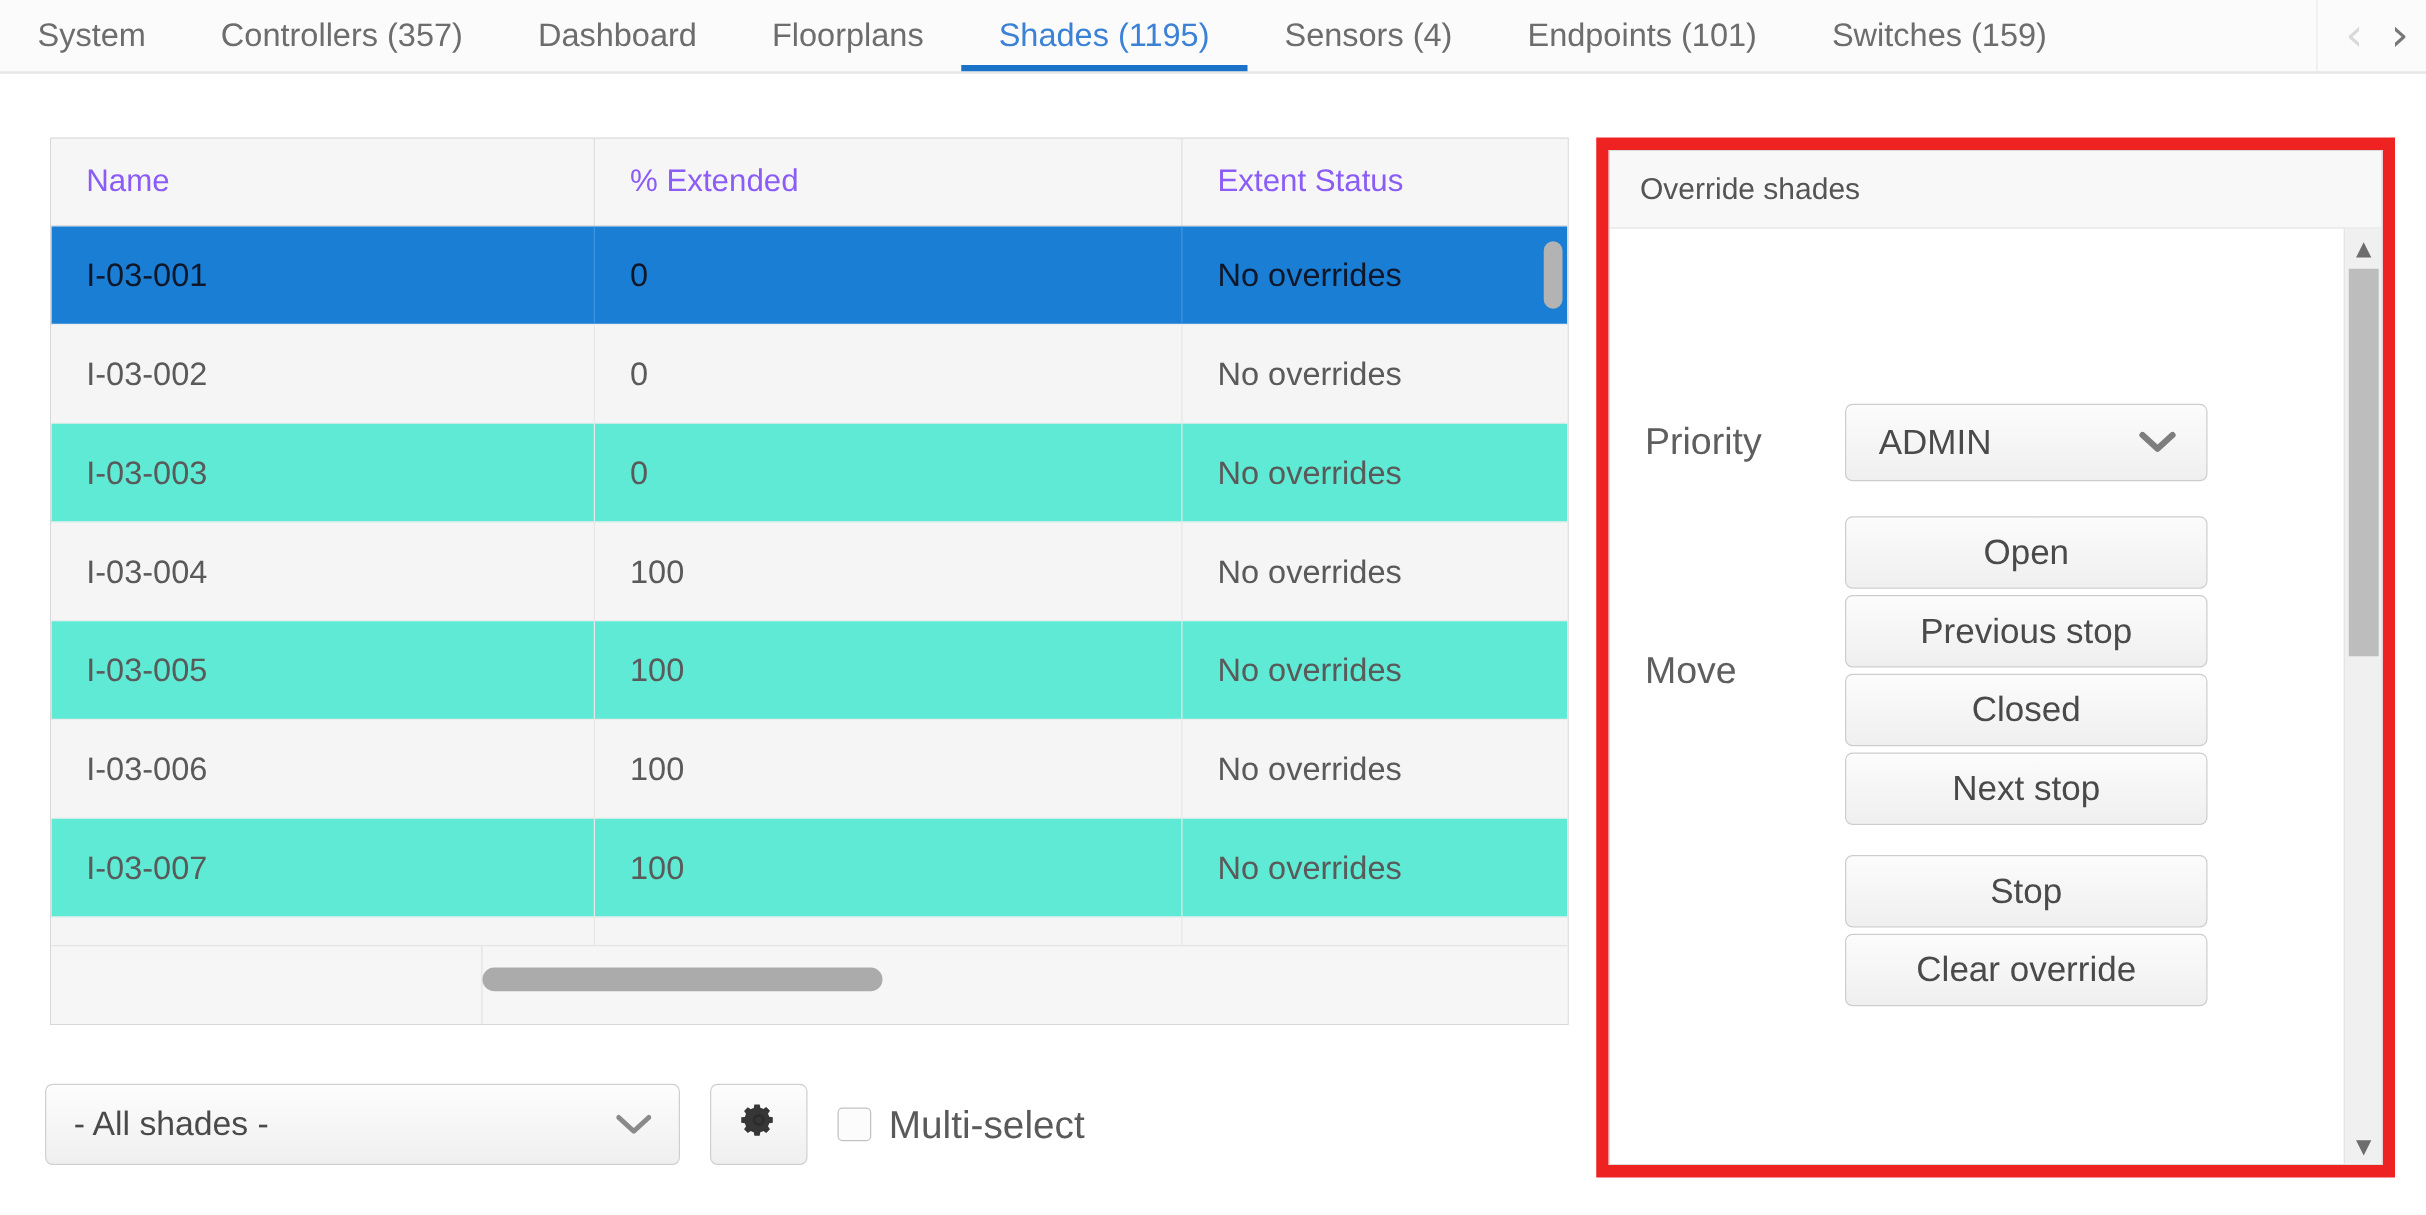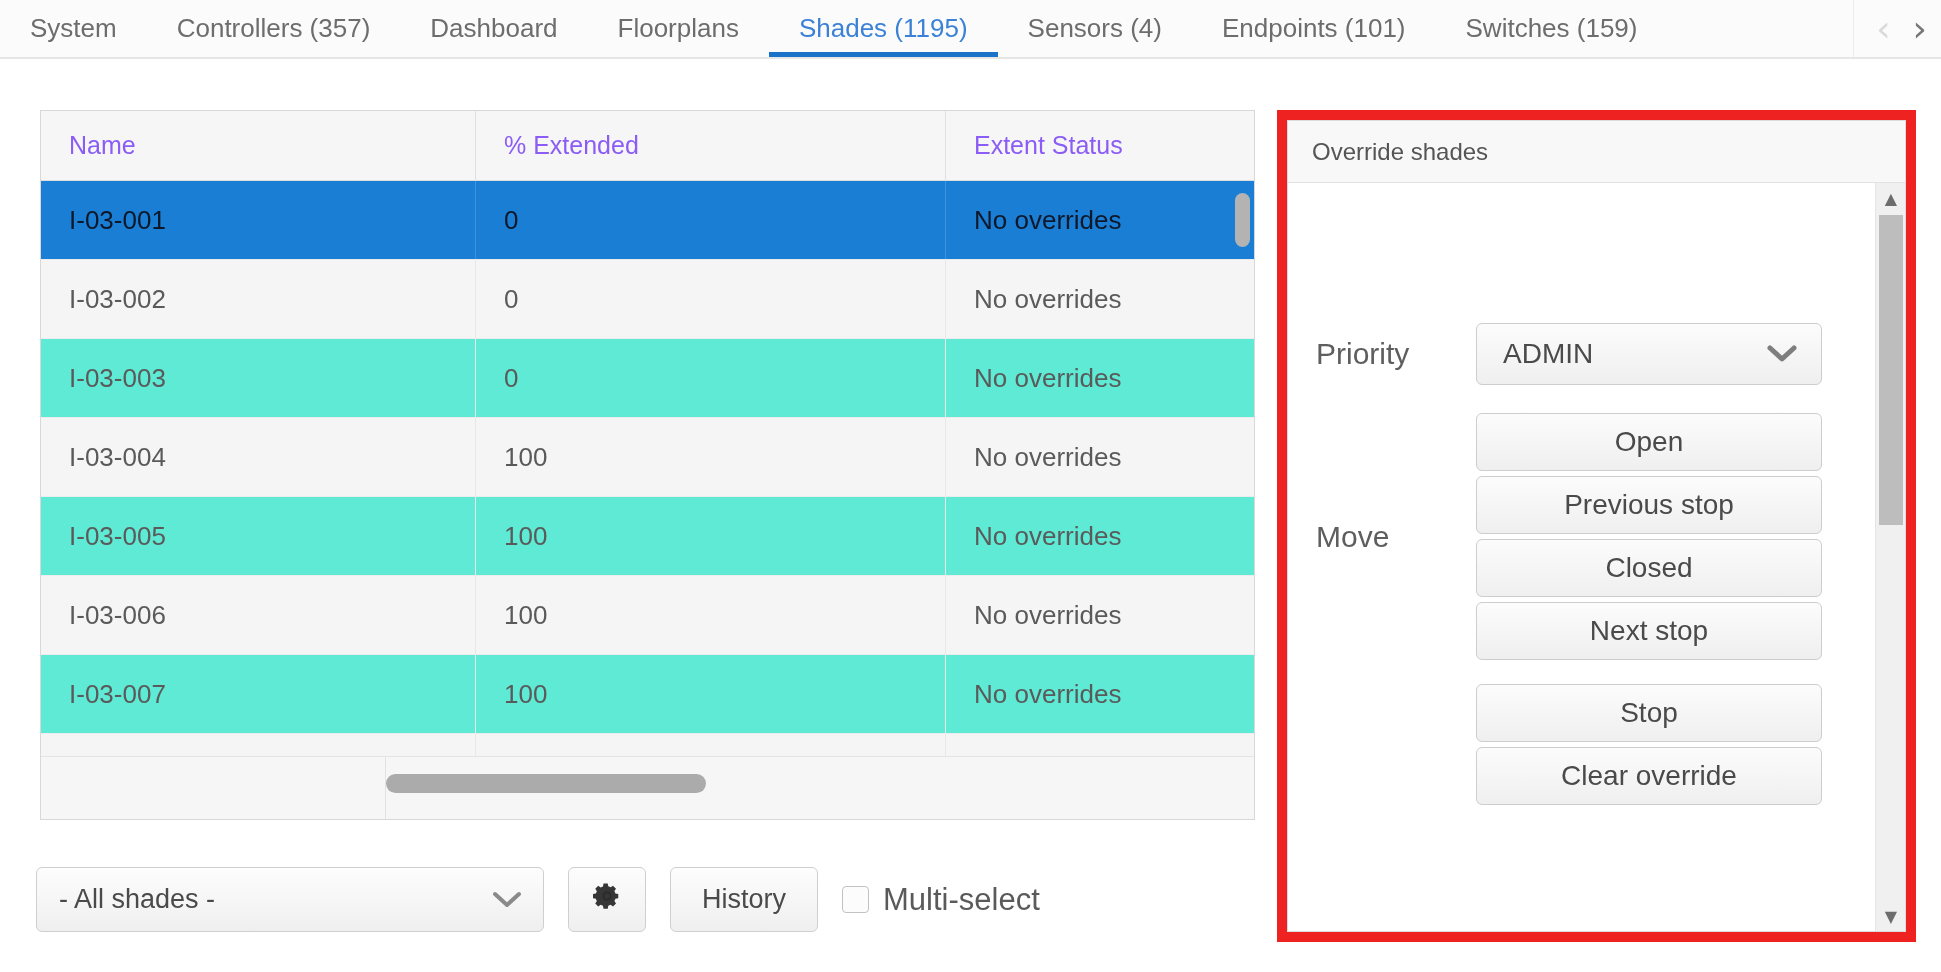--- a/index.html
+++ b/index.html
@@ -315,21 +315,21 @@
     color: #5e5e5e;
     padding-left: 28px;
     box-sizing: border-box;
   }
   .group-controls {
     display: flex;
     flex-direction: column;
     gap: 5px;
   }
   .pbtn {
-    width: 346px;
+    width: 290px;
     height: 58px;
     background: linear-gradient(to bottom, #fcfcfc 0%, #efefef 100%);
     border: 1px solid #cdcdcd;
     border-radius: 6px;
     color: #4a4a4a;
     font-size: 28px;
     display: flex;
     align-items: center;
     justify-content: center;
     box-sizing: border-box;
@@ -464,23 +464,20 @@
         </svg>
     </span>
   </div>
   <div class="btn" id="gear-btn">
     <span>
       <svg width="30" height="30" viewBox="0 0 24 24">
         <path fill="#2b2b2b" d="M12 8.2a3.8 3.8 0 1 0 0 7.6 3.8 3.8 0 0 0 0-7.6zm0 5.9a2.1 2.1 0 1 1 0-4.2 2.1 2.1 0 0 1 0 4.2z"></path>
         <path fill="#2b2b2b" d="M21 13.7v-3.4l-2.3-.4a6.9 6.9 0 0 0-.8-1.9l1.3-1.9-2.4-2.4-1.9 1.3a6.9 6.9 0 0 0-1.9-.8L12.6 2H9.2l-.4 2.3a6.9 6.9 0 0 0-1.9.8L5 3.8 2.6 6.2l1.3 1.9a6.9 6.9 0 0 0-.8 1.9L.8 10.3v3.4l2.3.4c.2.7.4 1.3.8 1.9l-1.3 1.9 2.4 2.4 1.9-1.3c.6.4 1.2.6 1.9.8l.4 2.3h3.4l.4-2.3c.7-.2 1.3-.4 1.9-.8l1.9 1.3 2.4-2.4-1.3-1.9c.4-.6.6-1.2.8-1.9l2.3-.4z" opacity="0.95"></path>
       </svg>
     </span>
-  </div>
-  <div class="btn" id="history-btn">
-    <span>History</span>
   </div>
   <div id="multiselect-wrap">
     <div id="multiselect-box"></div>
     <div id="multiselect-label">Multi-select</div>
   </div>
 </div>
 
 <div id="red-frame">
   <div id="override-panel">
 

